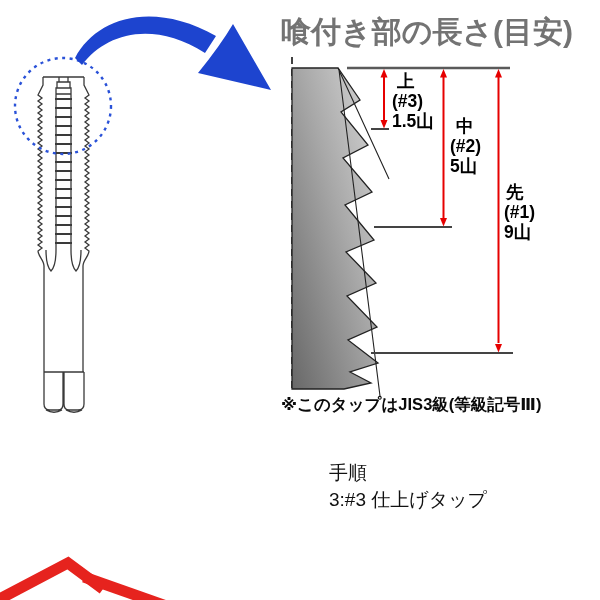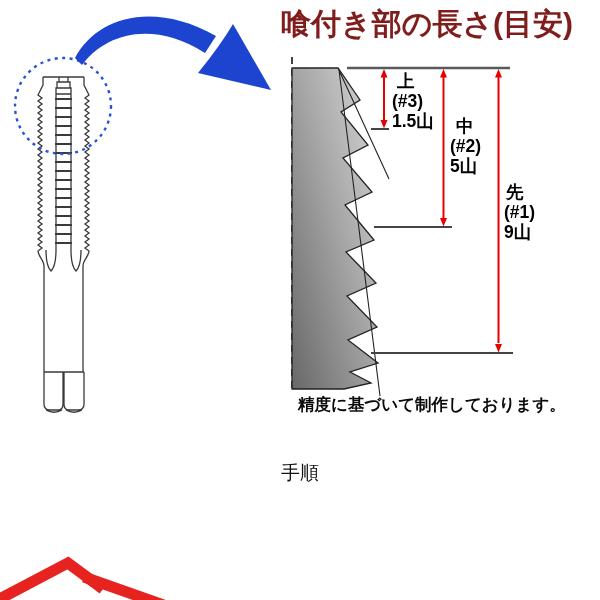--- a/index.html
+++ b/index.html
@@ -16,21 +16,21 @@
   .dim-label .l1{display:block;}
   #dim-top{left:392px;top:71px;}
   #dim-top .name{padding-left:5px;}
   #dim-mid{left:450px;top:116px;}
   #dim-mid .name{padding-left:6px;}
   #dim-tip{left:504px;top:182px;}
   #dim-tip .name{padding-left:2px;}
   #note{left:281px;top:393px;font-size:16.5px;font-weight:bold;color:#0a0a0a;line-height:23px;white-space:nowrap;}
   #note .indent{padding-left:17px;display:block;}
   #procedure{left:281px;top:459px;font-size:19px;font-weight:normal;color:#111;line-height:27px;white-space:nowrap;}
-  #procedure div{display:block;}
+  #procedure div{display:block;margin-left:48px;}
   svg{position:absolute;left:0;top:0;}
   .tapline{fill:none;stroke:#3a3a3a;stroke-width:1.3;}
   .grayline{stroke:#5a5a5a;stroke-width:2.4;}
   .tickline{stroke:#444;stroke-width:2;}
   .redline{stroke:#e60000;stroke-width:2;}
   .redhead{fill:#e60000;}
 </style>
 </head>
 <body>
 
@@ -101,39 +101,40 @@
       <polygon class="redhead" points="498.5,352.5 495,344 502,344"></polygon>
     </g>
   </g>
 
   <g fill="none" stroke-width="11" stroke-linejoin="miter">
     <path d="M-6,602 L68,563 L103,589" stroke="#e6231e"></path>
     <path d="M84,577 L172,608" stroke="#e6231e"></path>
   </g>
 </svg>
 
-<div id="title" class="abs" style="color: #7f1d1d;">喰付き部の長さ(目安)</div>
+<div id="title" class="abs" style="color: #737373; margin-top: 8px;">喰付き部の長さ(目安)</div>
 
 <div id="dim-top" class="abs dim-label">
   <span class="l1 name">上</span>
   <span class="l1">(#3)</span>
   <span class="l1">1.5山</span>
 </div>
 
 <div id="dim-mid" class="abs dim-label">
   <span class="l1 name">中</span>
   <span class="l1">(#2)</span>
   <span class="l1">5山</span>
 </div>
 
 <div id="dim-tip" class="abs dim-label">
   <span class="l1 name">先</span>
   <span class="l1">(#1)</span>
   <span class="l1">9山</span>
 </div>
 
 <div id="note" class="abs">
-  <span class="indent">精度に基づいて制作しております。</span>
+  <span>※このタップはJIS3級(等級記号Ⅲ)</span>
 </div>
 
 <div id="procedure" class="abs">
   <div>手順</div>
+  <div>3:#3 仕上げタップ</div>
 </div>
 
 </body></html>

